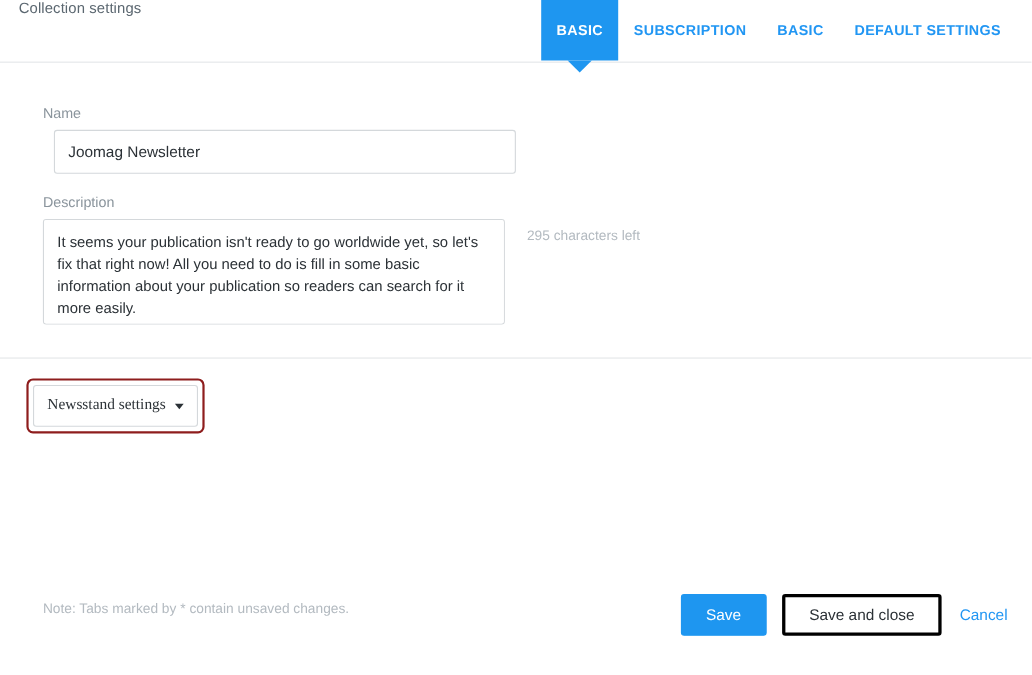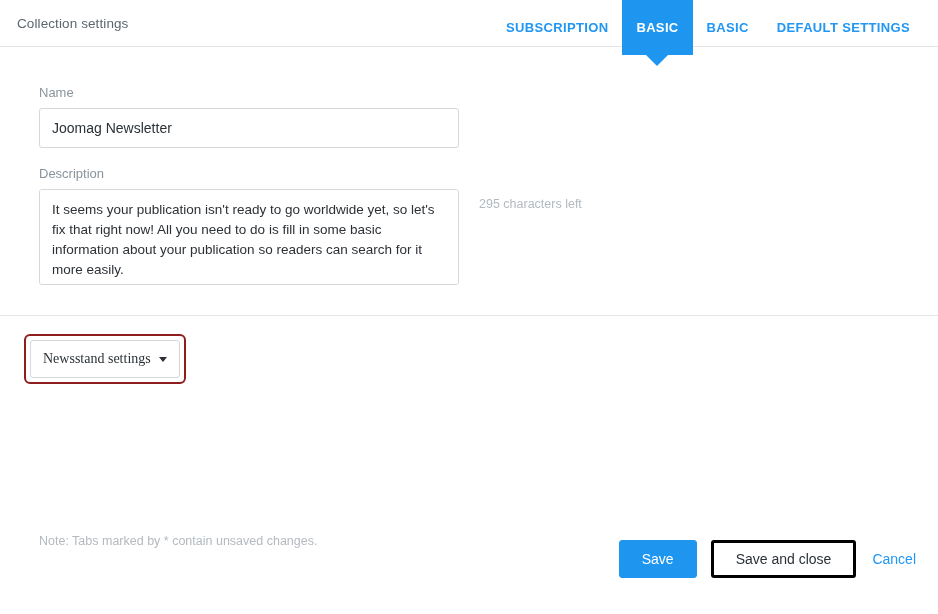--- a/index.html
+++ b/index.html
@@ -13,24 +13,24 @@
   .app {
     position: relative;
     width: 938px; height: 614px;
     overflow: hidden;
     background: #ffffff;
   }
 
   
   .header {
     position: relative;
-    height: 47px;
+    height: 57px;
     border-bottom: 1px solid #e3e6e8;
     display: flex;
-    align-items: center;
+    align-items: flex-start;
   }
   .header-title {
     font-size: 13.5px;
     color: #5b6770;
     margin-left: 17px;
     letter-spacing: 0.1px;
   }
   .tabs {
     position: absolute;
     right: 14px;
@@ -73,21 +73,21 @@
     padding: 38px 0 0 0;
   }
   .field-label {
     font-size: 13px;
     color: #8a949c;
     margin-left: 39px;
     margin-bottom: 8px;
   }
   .text-input {
     display: block;
-    margin-left: 39px;
+    margin-left: 49px;
     width: 420px;
     height: 40px;
     padding: 0 12px;
     font-size: 14px;
     color: #2b3136;
     border: 1px solid #d4d8db;
     border-radius: 3px;
     background: #fff;
     font-family: "Liberation Sans", sans-serif;
     outline: none;
@@ -157,21 +157,21 @@
 
   
   .footer {
     position: absolute;
     left: 0; right: 0; bottom: 0;
     height: 86px;
   }
   .footer-note {
     position: absolute;
     left: 39px;
-    top: 6px;
+    top: 18px;
     font-size: 12.5px;
     color: #b3bac0;
   }
   .footer-actions {
     position: absolute;
     right: 20px;
     top: 12px;
     display: flex;
     align-items: center;
     gap: 14px;
@@ -208,25 +208,25 @@
   }
 </style>
 </head>
 <body>
 
 <div class="app">
 
   <div class="header">
     <div class="header-title">Collection settings</div>
     <div class="tabs">
+      <div class="tab active">
+        <span>BASIC</span>
+      </div>
       <div class="tab">
         <span>SUBSCRIPTION</span>
-      </div>
-      <div class="tab active">
-        <span>BASIC</span>
       </div>
       <div class="tab">
         <span>BASIC</span>
       </div>
       <div class="tab">
         <span>DEFAULT SETTINGS</span>
       </div>
     </div>
   </div>
 

